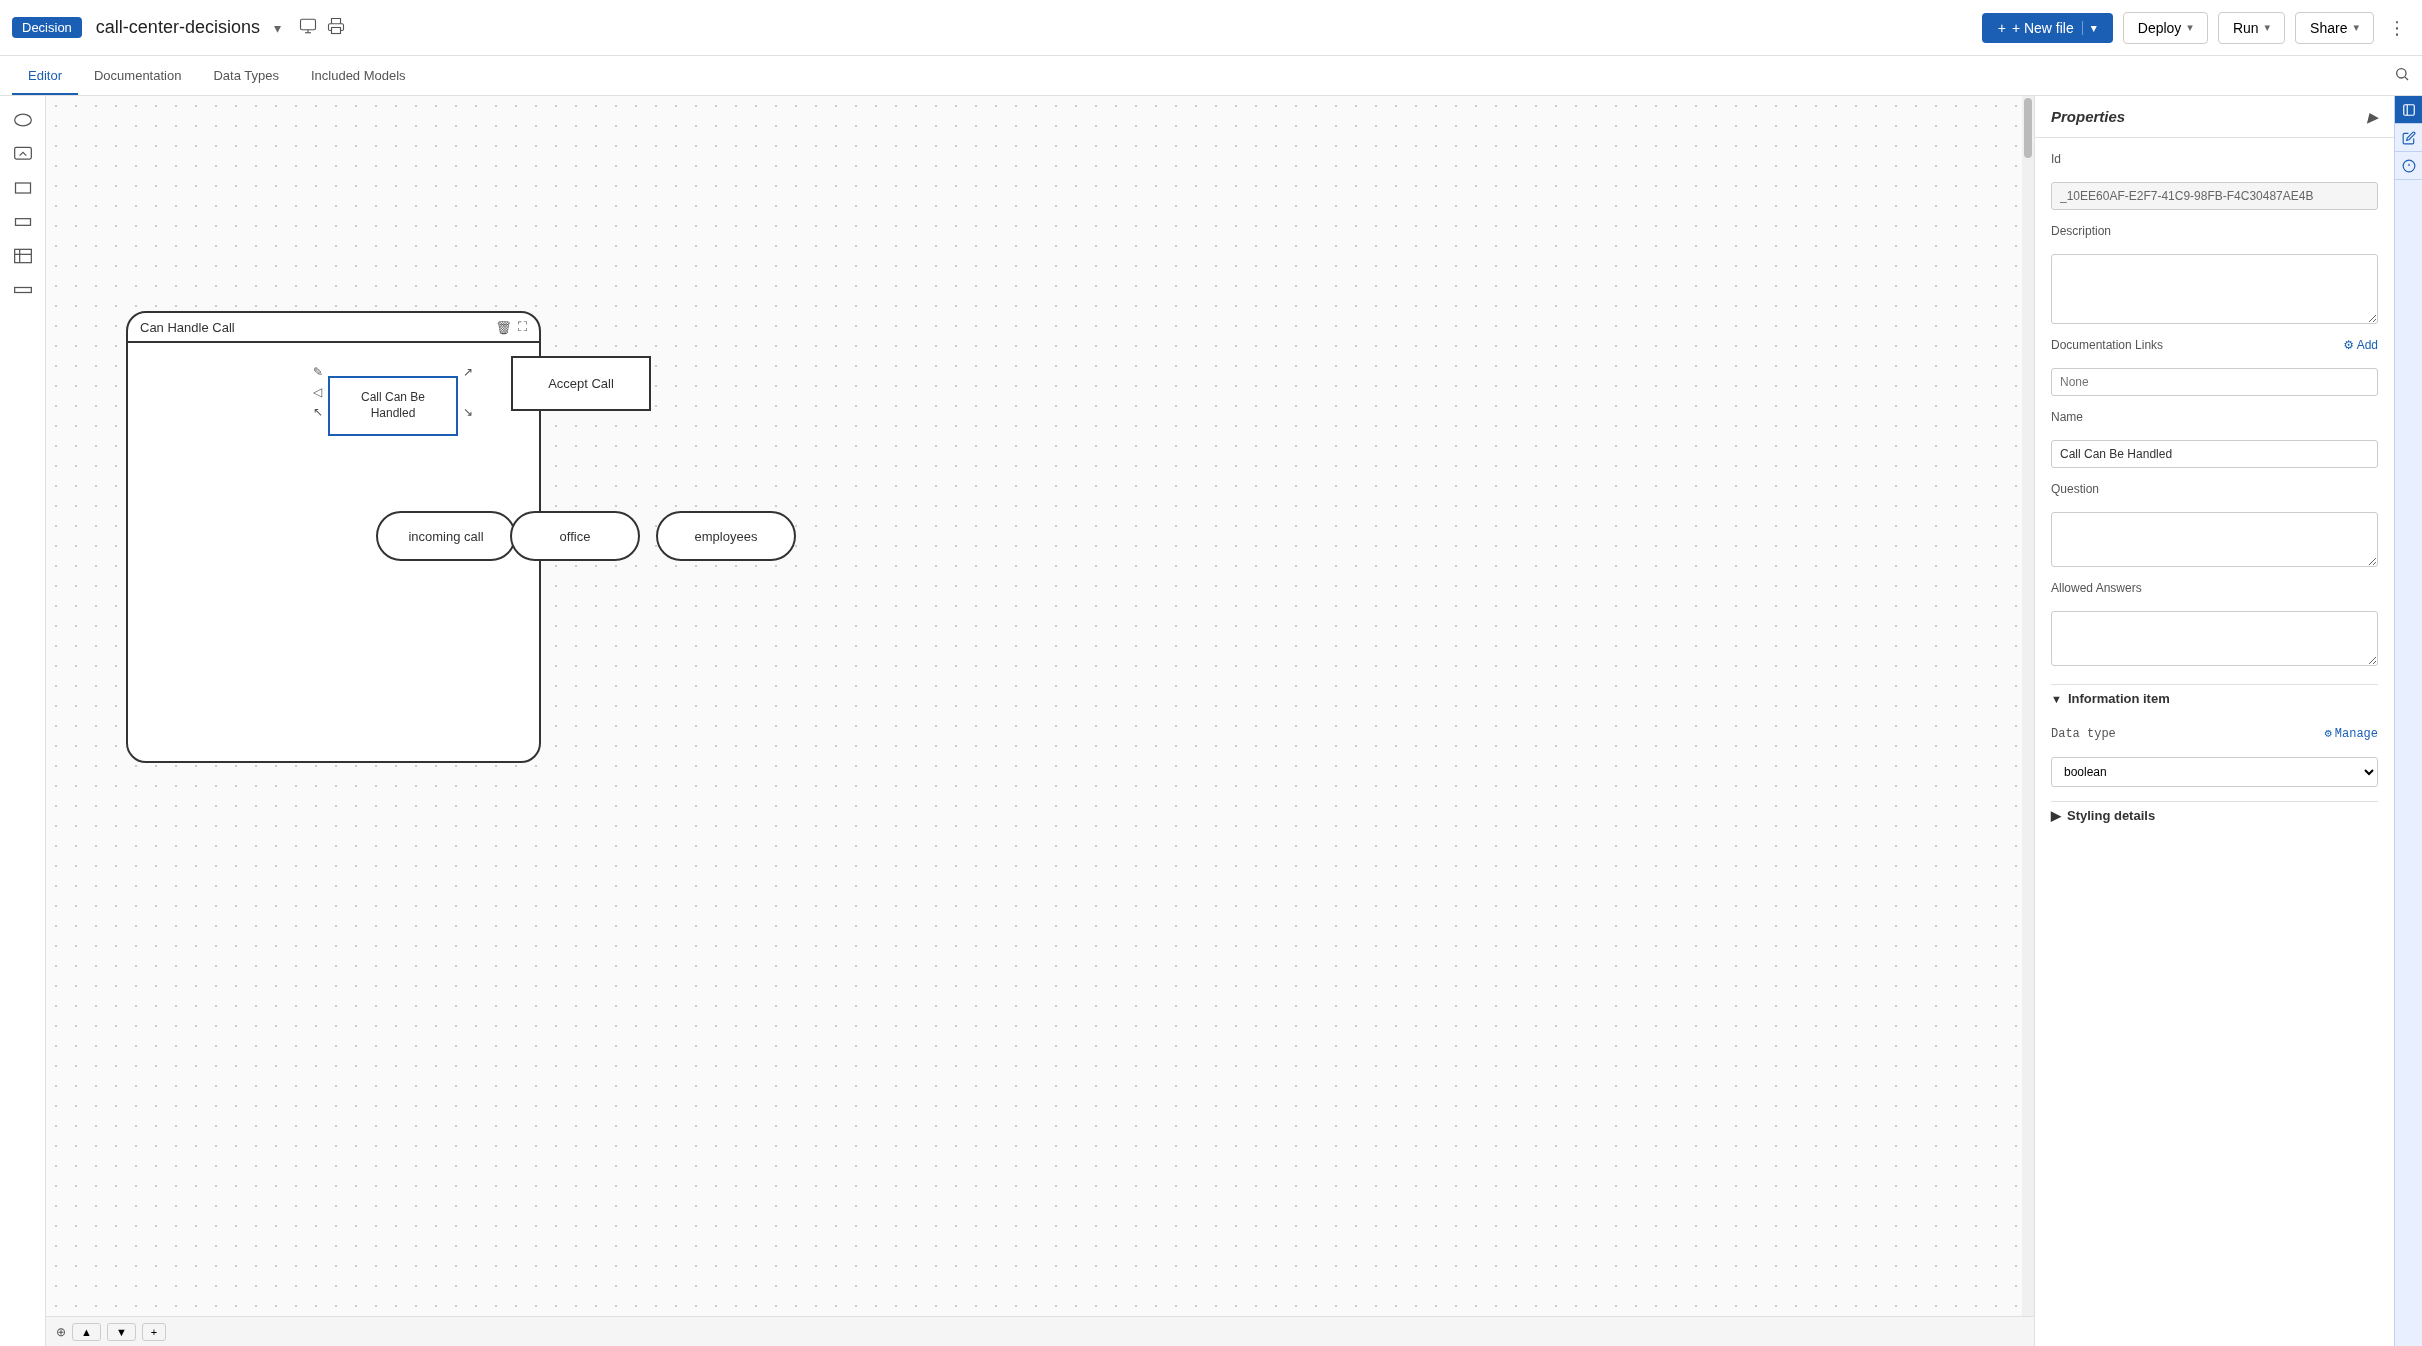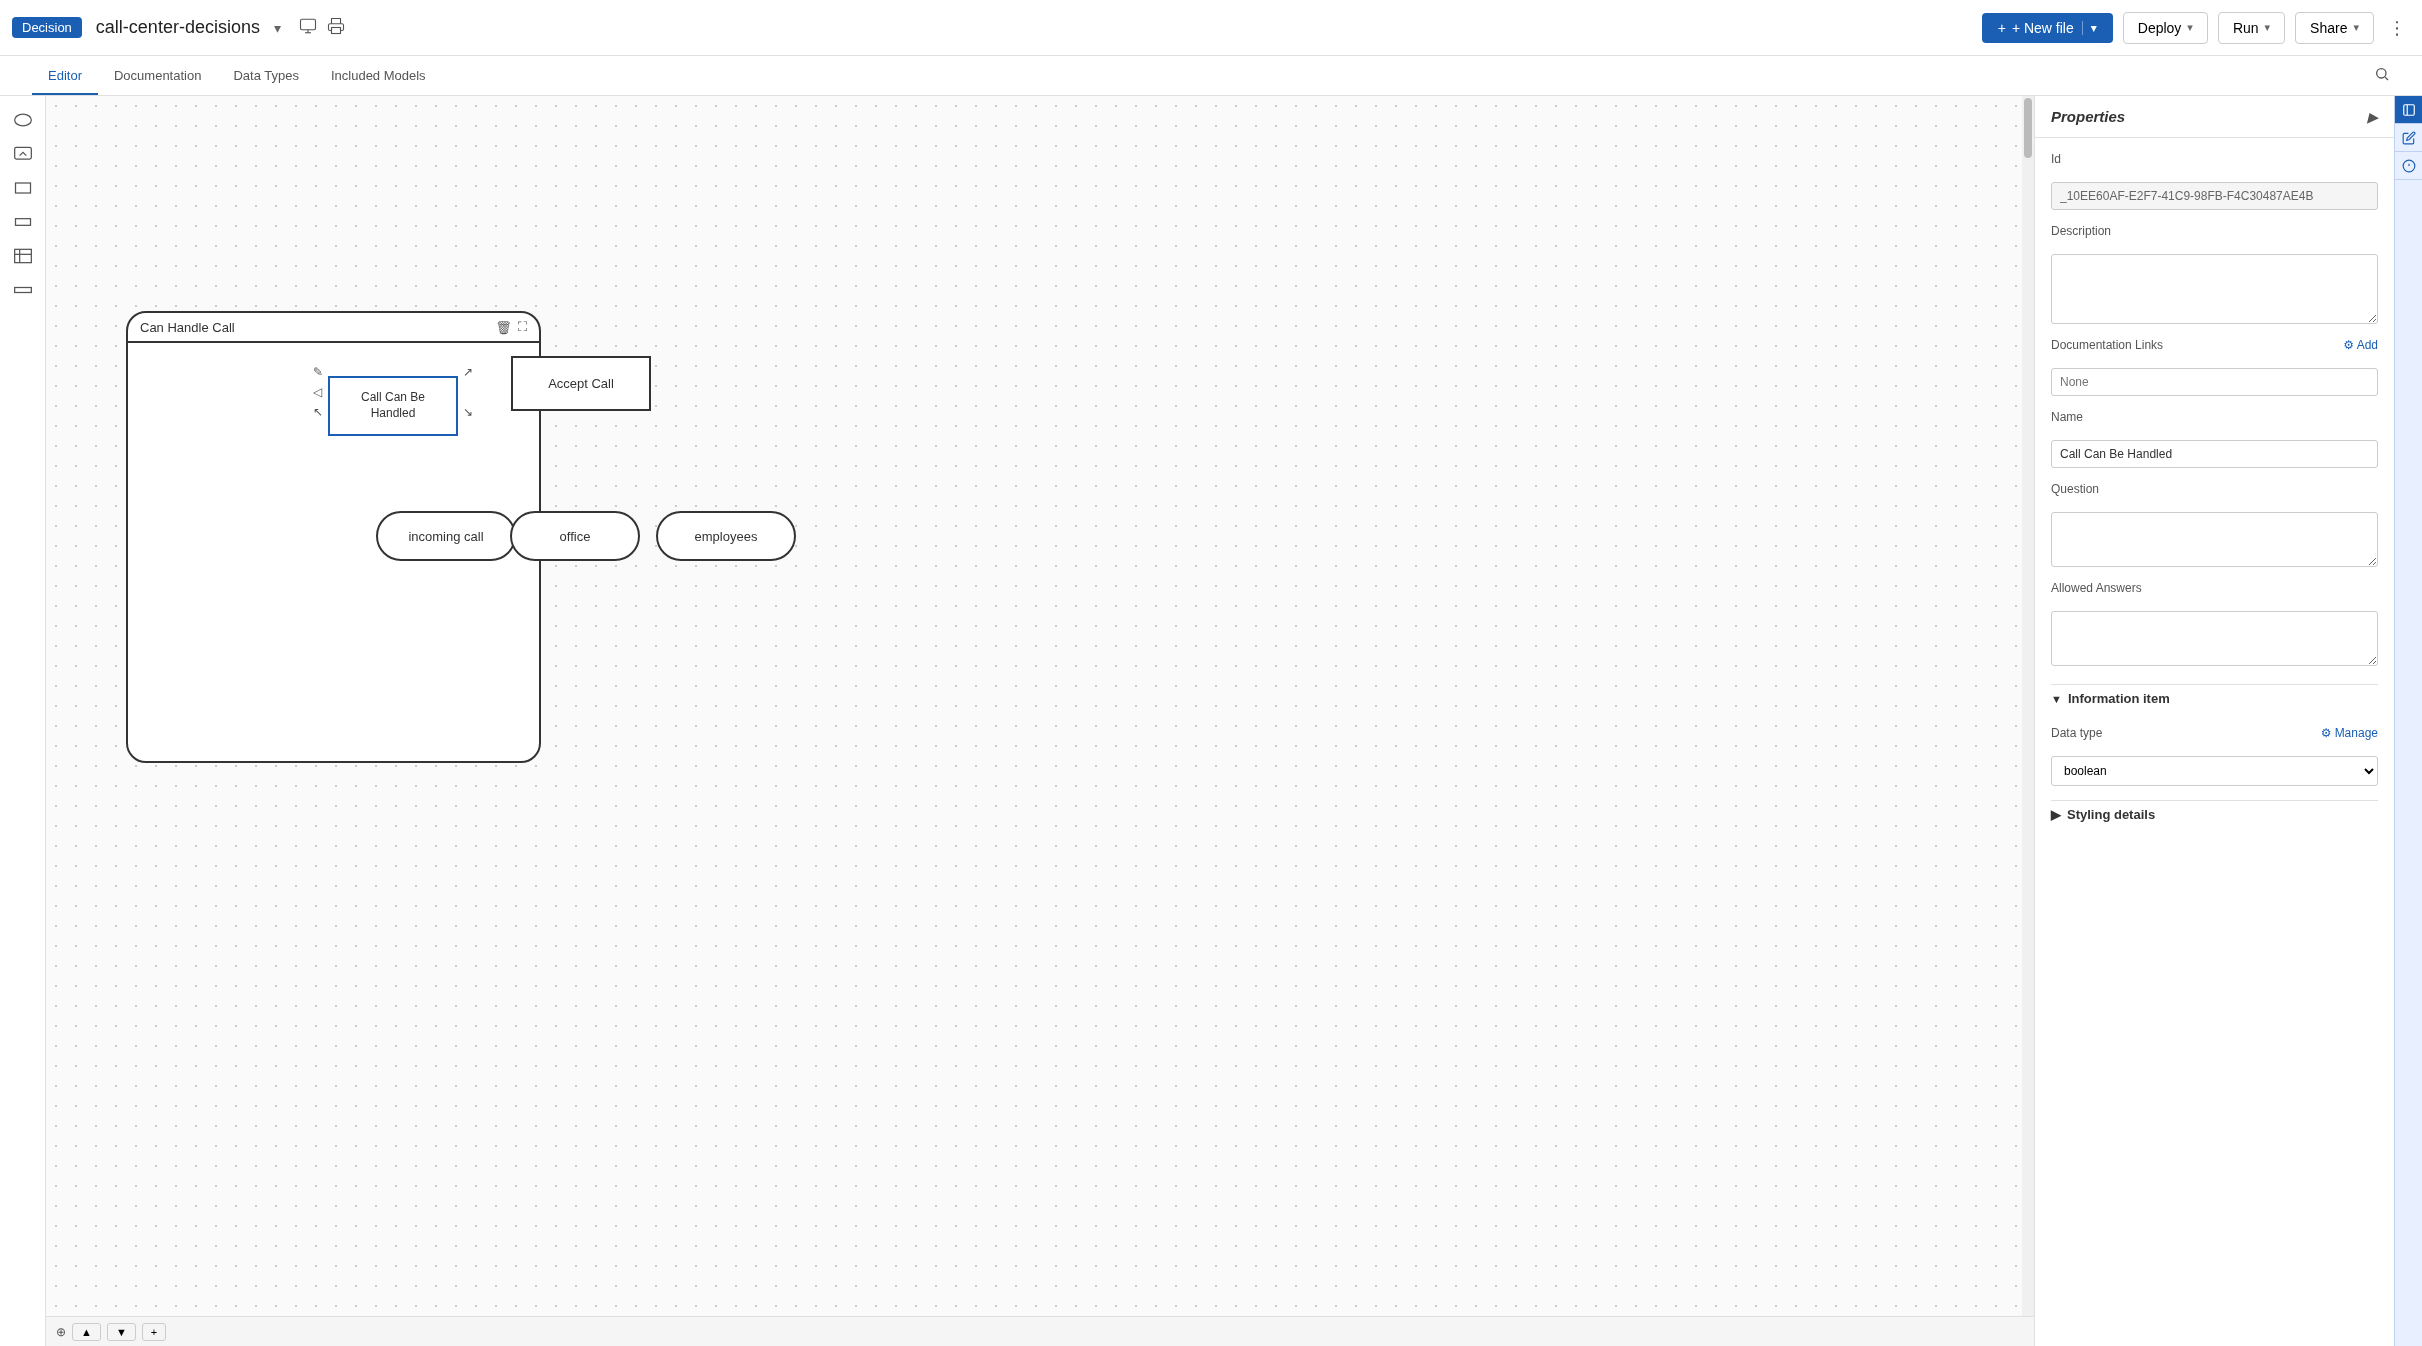--- a/index.html
+++ b/index.html
@@ -13,21 +13,21 @@
     .top-bar-icons { display: flex; gap: 10px; color: #555; margin-left: 8px; }
     .top-bar-icons span { cursor: pointer; font-size: 16px; }
     .spacer { flex: 1; }
     .btn-new-file { background: #1a5fb4; color: #fff; border: none; border-radius: 4px; padding: 7px 16px; font-size: 14px; font-weight: 500; cursor: pointer; display: flex; align-items: center; gap: 6px; }
     .btn-new-file .arrow { font-size: 12px; border-left: 1px solid rgba(255,255,255,0.4); padding-left: 8px; margin-left: 2px; }
     .btn-deploy, .btn-run, .btn-share { background: #fff; border: 1px solid #ccc; border-radius: 4px; padding: 7px 14px; font-size: 14px; cursor: pointer; display: flex; align-items: center; gap: 6px; }
     .btn-deploy .arrow, .btn-run .arrow, .btn-share .arrow { font-size: 11px; color: #666; }
     .btn-more { background: none; border: none; font-size: 18px; cursor: pointer; color: #555; padding: 4px; }
 
     
-    .tabs-bar { display: flex; align-items: center; padding: 0 32px; border-bottom: 1px solid #e0e0e0; height: 40px; }
+    .tabs-bar { display: flex; align-items: center; padding: 0 12px; border-bottom: 1px solid #e0e0e0; height: 40px; }
     .tab { padding: 10px 16px; font-size: 13px; color: #555; cursor: pointer; border-bottom: 2px solid transparent; margin-bottom: -1px; }
     .tab.active { color: #1a5fb4; border-bottom: 2px solid #1a5fb4; font-weight: 500; }
     .tab-search { margin-left: auto; color: #555; cursor: pointer; font-size: 16px; }
 
     
     .main { display: flex; flex: 1; overflow: hidden; }
 
     
     .left-toolbar { width: 46px; border-right: 1px solid #e0e0e0; display: flex; flex-direction: column; align-items: center; padding: 10px 0; gap: 6px; background: #fff; }
     .toolbar-icon { width: 32px; height: 28px; display: flex; align-items: center; justify-content: center; cursor: pointer; color: #555; border-radius: 3px; }
@@ -70,21 +70,21 @@
 
     .props-body { padding: 14px 16px; display: flex; flex-direction: column; gap: 14px; }
     .prop-row { display: flex; flex-direction: column; gap: 16px; }
     .prop-label { font-size: 12px; color: #555; font-weight: 500; }
     .prop-input { border: 1px solid #ccc; border-radius: 3px; padding: 6px 8px; font-size: 12px; color: #333; background: #fff; width: 100%; resize: vertical; }
     .prop-textarea { border: 1px solid #ccc; border-radius: 3px; padding: 6px 8px; font-size: 12px; color: #333; background: #fff; width: 100%; min-height: 60px; resize: vertical; }
     .prop-doc-row { display: flex; align-items: center; justify-content: space-between; }
     .prop-add-link { color: #1a5fb4; font-size: 12px; cursor: pointer; }
     .prop-section-header { display: flex; align-items: center; gap: 6px; font-size: 13px; font-weight: 600; cursor: pointer; padding: 6px 0; border-top: 1px solid #e0e0e0; margin-top: 4px; }
     .prop-section-header .chevron { font-size: 11px; }
-    .prop-row-inline { display: flex; align-items: center; justify-content: space-between; }
+    .prop-row-inline { display: flex; align-items: center; justify-content: space-between; font-family: Liberation Mono, monospace; }
     .prop-manage-link { color: #1a5fb4; font-size: 12px; cursor: pointer; display: flex; align-items: center; gap: 3px; }
     .prop-select { border: 1px solid #ccc; border-radius: 3px; padding: 6px 8px; font-size: 12px; background: #fff; width: 100%; appearance: auto; }
     .prop-styling-header { display: flex; align-items: center; gap: 6px; font-size: 13px; font-weight: 600; cursor: pointer; padding: 6px 0; border-top: 1px solid #e0e0e0; }
 
     
     .right-side-panel { width: 28px; display: flex; flex-direction: column; background: #e8efff; border-left: 1px solid #c0d0f0; }
     .right-side-panel-icon { width: 28px; height: 28px; display: flex; align-items: center; justify-content: center; cursor: pointer; color: #1a5fb4; border-bottom: 1px solid #c0d0f0; font-size: 13px; }
   </style>
 </head>
 <body>

